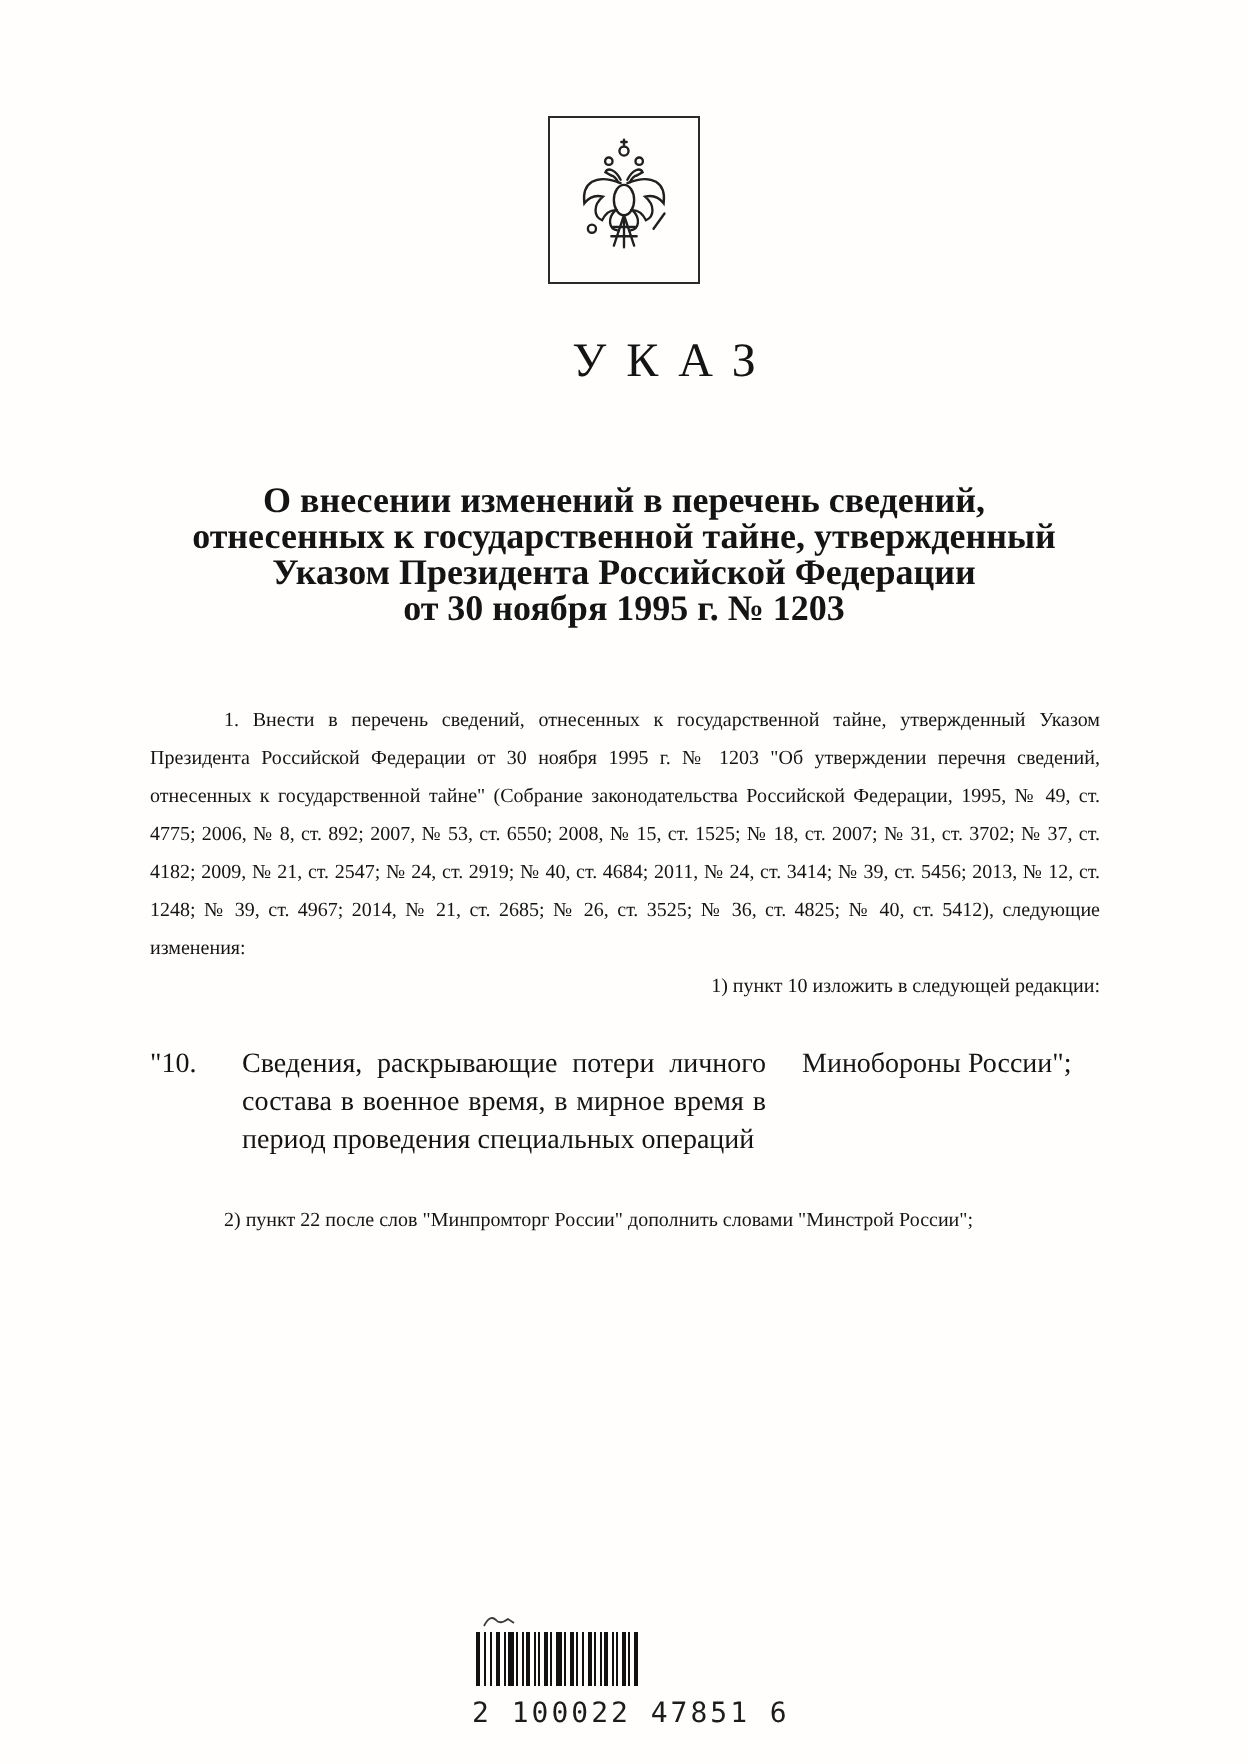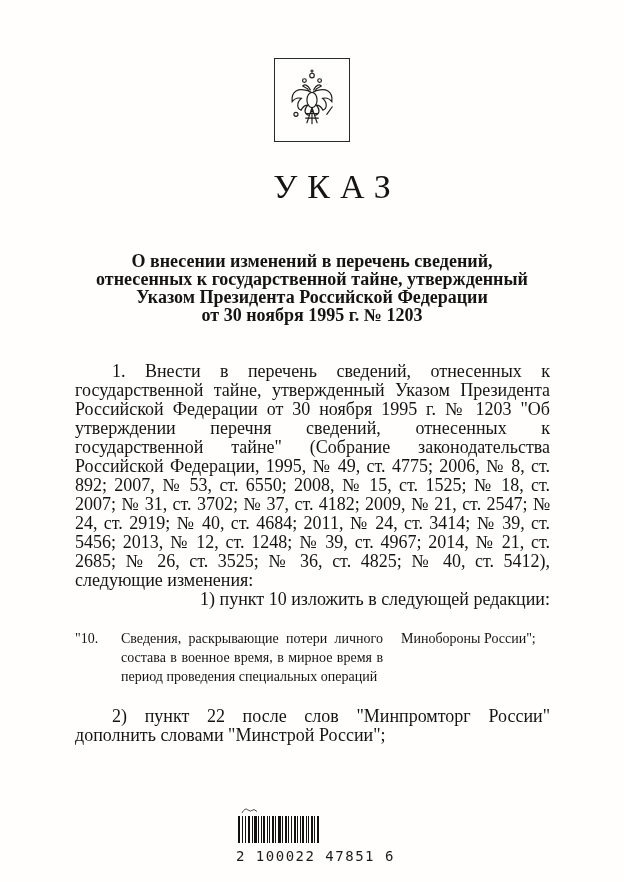--- a/index.html
+++ b/index.html
@@ -16,21 +16,21 @@
   .emblem-box {
     width:76px; height:84px;
     border:1.5px solid #2a2a2a;
     margin:58px auto 0 auto;
     display:flex; align-items:center; justify-content:center;
     box-sizing:border-box;
   }
   .doc-type {
     margin:26px 0 0 0;
     text-align:center;
-    font-size:34px;
+    font-size:24px;
     font-weight:500;
     letter-spacing:10px;
     text-indent:10px;
     padding-left:40px;
   }
   .issuer {
     margin-top:13px;
     text-align:center;
     font-size:15px;
     letter-spacing:1.6px;
@@ -38,21 +38,21 @@
   .title {
     margin:46px auto 0 auto;
     max-width:460px;
     text-align:center;
     font-weight:bold;
     font-size:18px;
     line-height:18px;
     white-space:pre-line;
   }
   .body {
-    font-size:18px;
+    font-size:10px;
     line-height:19px;
     margin:0 74px 0 75px;
     text-align:justify;
   }
   .p1 { margin-top:38px; text-indent:37px; }
   .p2 { text-indent:37px; text-align:right;font-family:Liberation Serif, serif; }
   .item-row {
     display:flex;
     margin:20px 74px 0 75px;
     font-size:14px;

